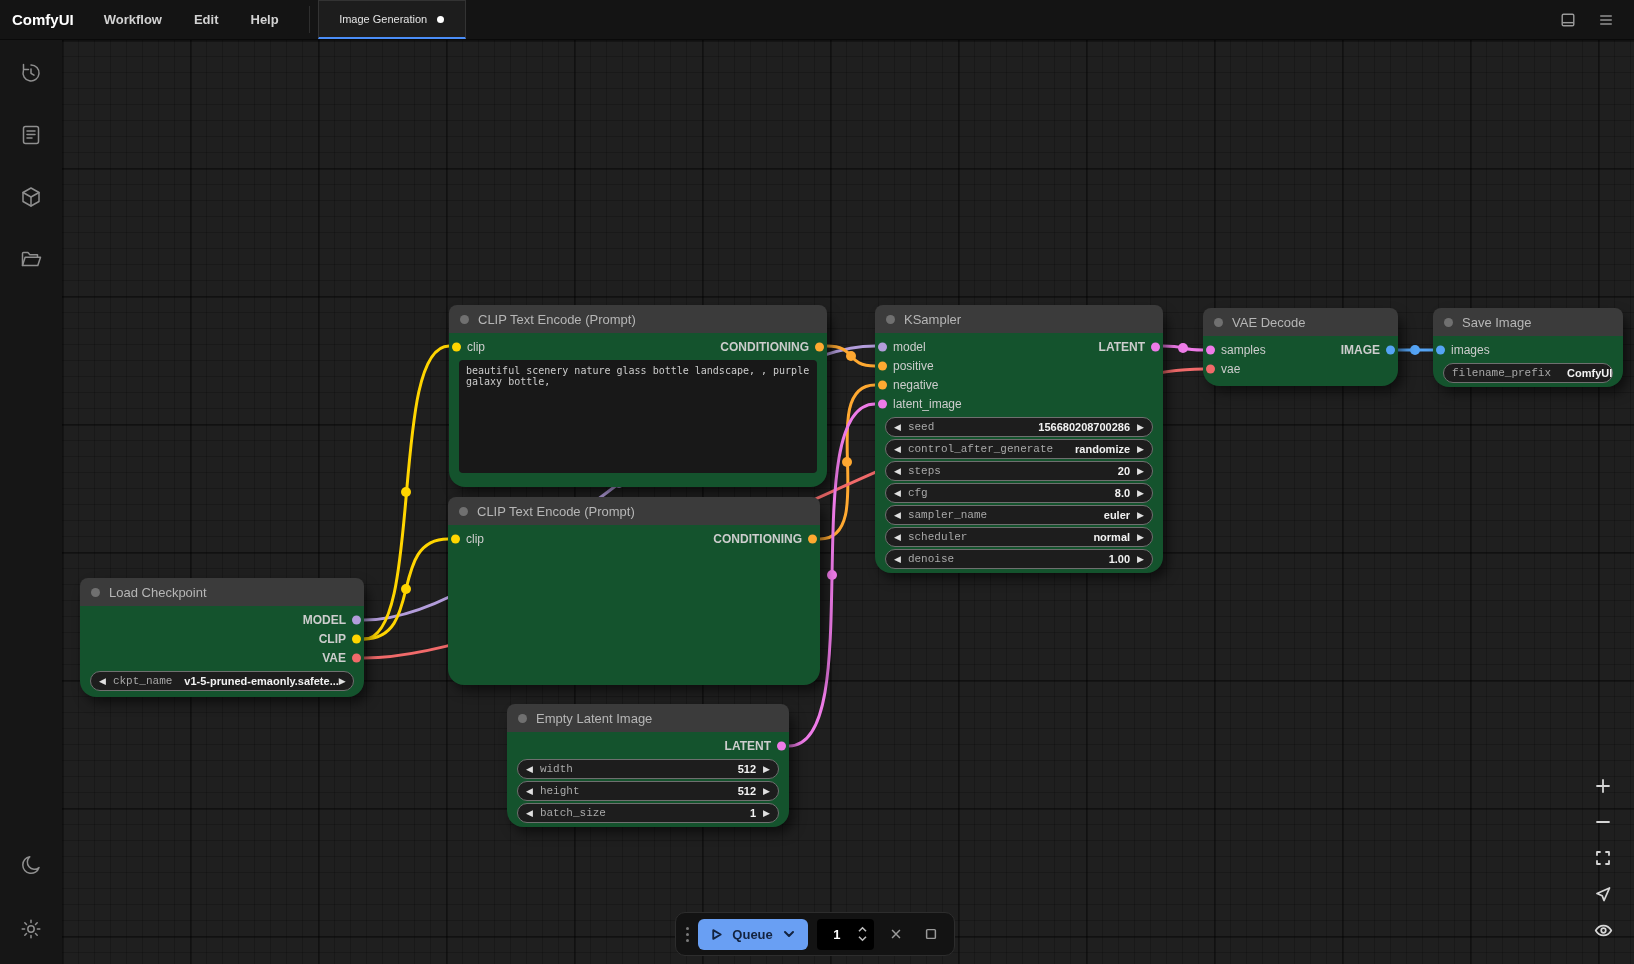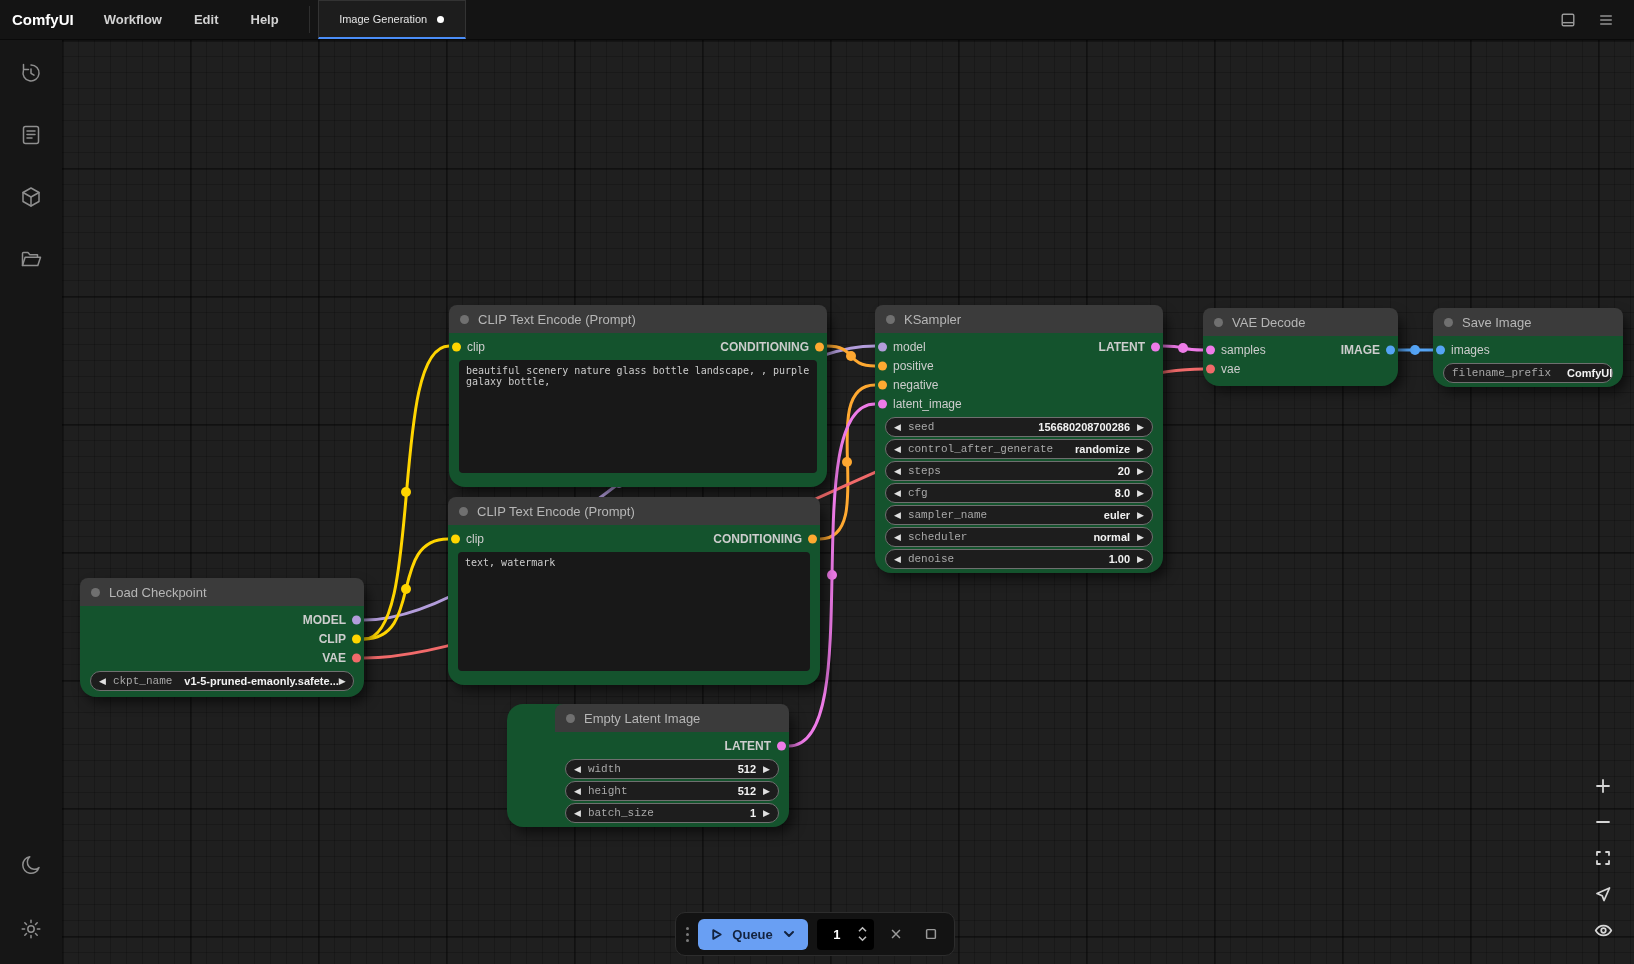--- a/index.html
+++ b/index.html
@@ -60,21 +60,21 @@
   .wname-spread{margin-left:auto;}
   .prompt-box{background:#181818;border-radius:4px;margin:4px 10px;padding:5px 7px;font-family:"DejaVu Sans Mono",monospace;font-size:10px;color:#cccccc;white-space:pre-wrap;overflow:hidden;box-sizing:border-box;}
 
   
   #node-load-checkpoint{left:80px;top:578px;width:284px;height:119px;}
   #node-clip-positive{left:449px;top:305px;width:378px;height:182px;}
   #node-clip-negative{left:448px;top:497px;width:372px;height:188px;}
   #node-ksampler{left:875px;top:305px;width:288px;height:268px;}
   #node-vae-decode{left:1203px;top:308px;width:195px;height:78px;}
   #node-save-image{left:1433px;top:308px;width:190px;height:79px;}
-  #node-empty-latent{left:507px;top:704px;width:282px;height:123px;padding-left:48px;}
+  #node-empty-latent{left:507px;top:704px;width:282px;height:123px;}
   #clip-pos-prompt{height:113px;}
   #clip-neg-prompt{height:119px;}
   .spacer2{height:2px;}
 
   
   #queue-bar{position:absolute;left:675px;top:912px;width:280px;height:44px;background:#131313;border:1px solid #2d2d2d;border-radius:10px;display:flex;align-items:center;padding:8px 10px;gap:9px;z-index:6;box-sizing:border-box;}
   .drag-dots{display:flex;flex-direction:column;gap:3px;}
   .drag-dots i{width:3px;height:3px;border-radius:50%;background:#7a7a7a;}
   #queue-btn{height:31px;width:117px;background:#699FF3;border:none;border-radius:6px;display:flex;align-items:center;justify-content:center;gap:9px;cursor:pointer;}
   #queue-btn .q-label{color:#13233f;font-size:13px;font-weight:bold;}
@@ -250,21 +250,20 @@
       <span class="node-title">CLIP Text Encode (Prompt)</span>
     </div>
     <div class="io-area">
       <div class="io-row has-in has-out">
         <span class="port in p-clip"></span>
         <span class="in-label">clip</span>
         <span class="out-label">CONDITIONING</span>
         <span class="port out p-cond"></span>
       </div>
     </div>
-    <div class="prompt-box" id="clip-neg-prompt">text, watermark</div>
   </div>
 
   <div class="node" id="node-ksampler">
     <div class="node-header">
       <span class="title-dot"></span>
       <span class="node-title">KSampler</span>
     </div>
     <div class="io-area">
       <div class="io-row has-in has-out">
         <span class="port in p-model"></span>

